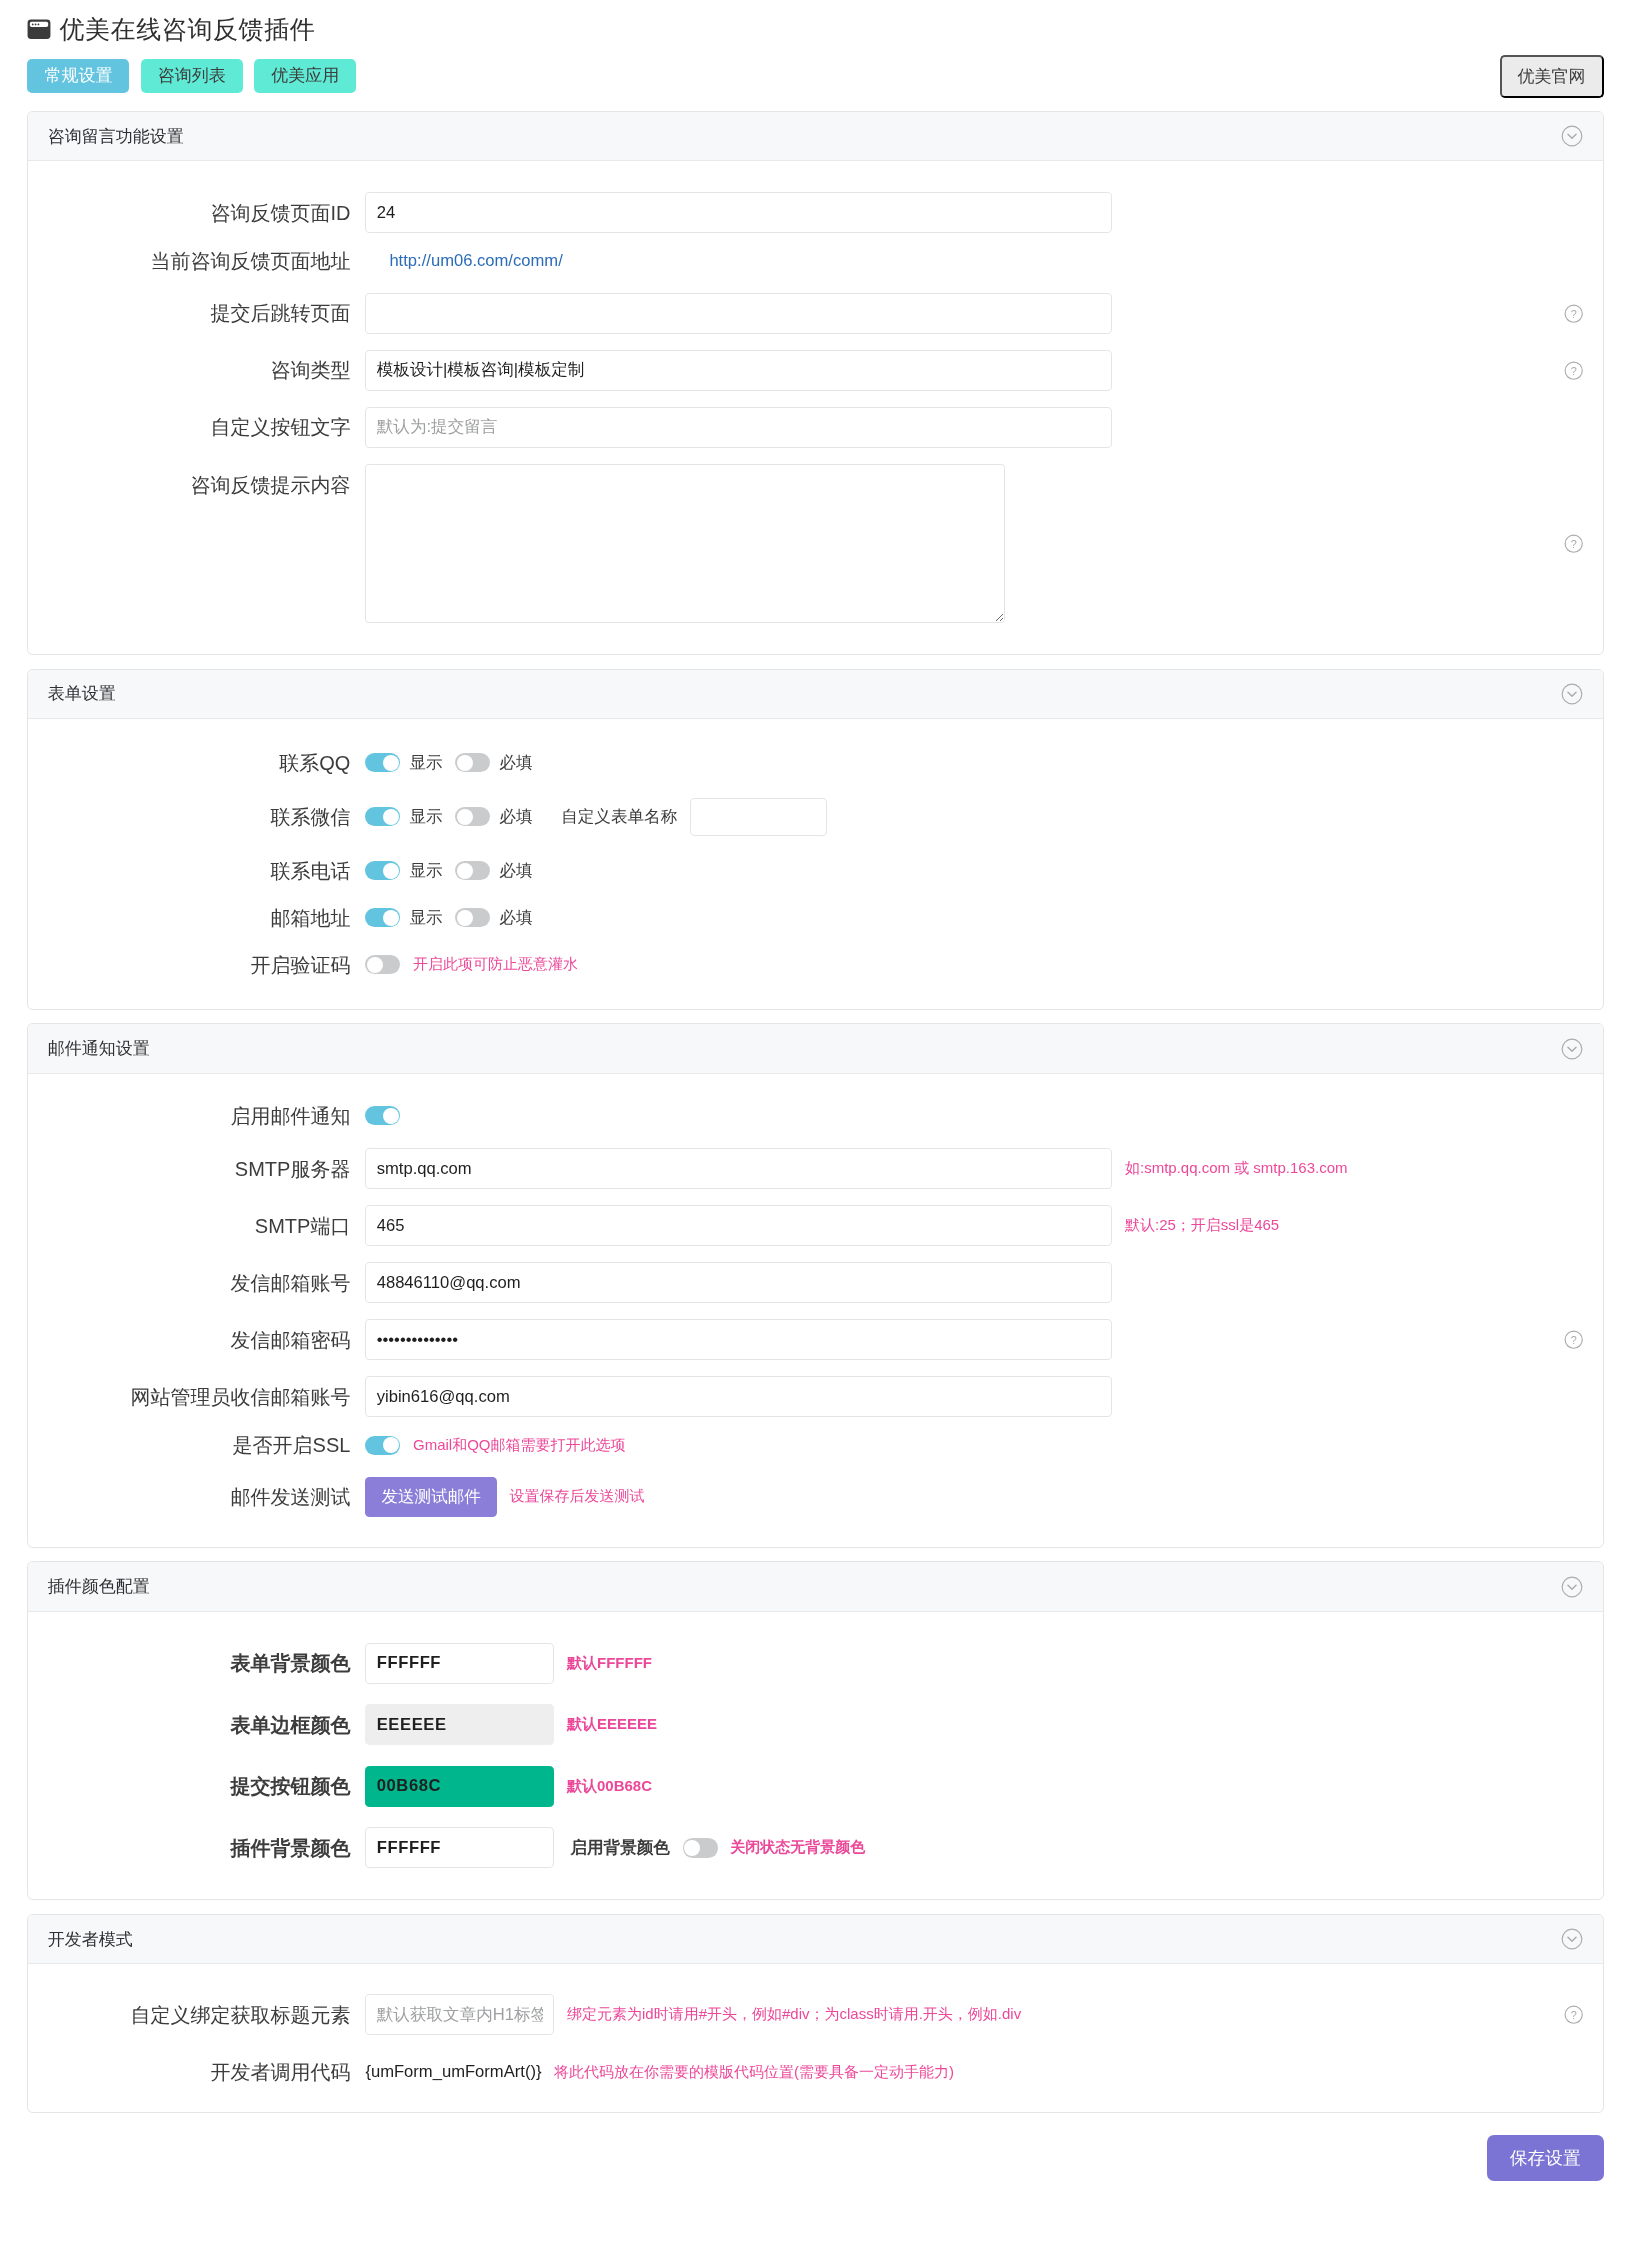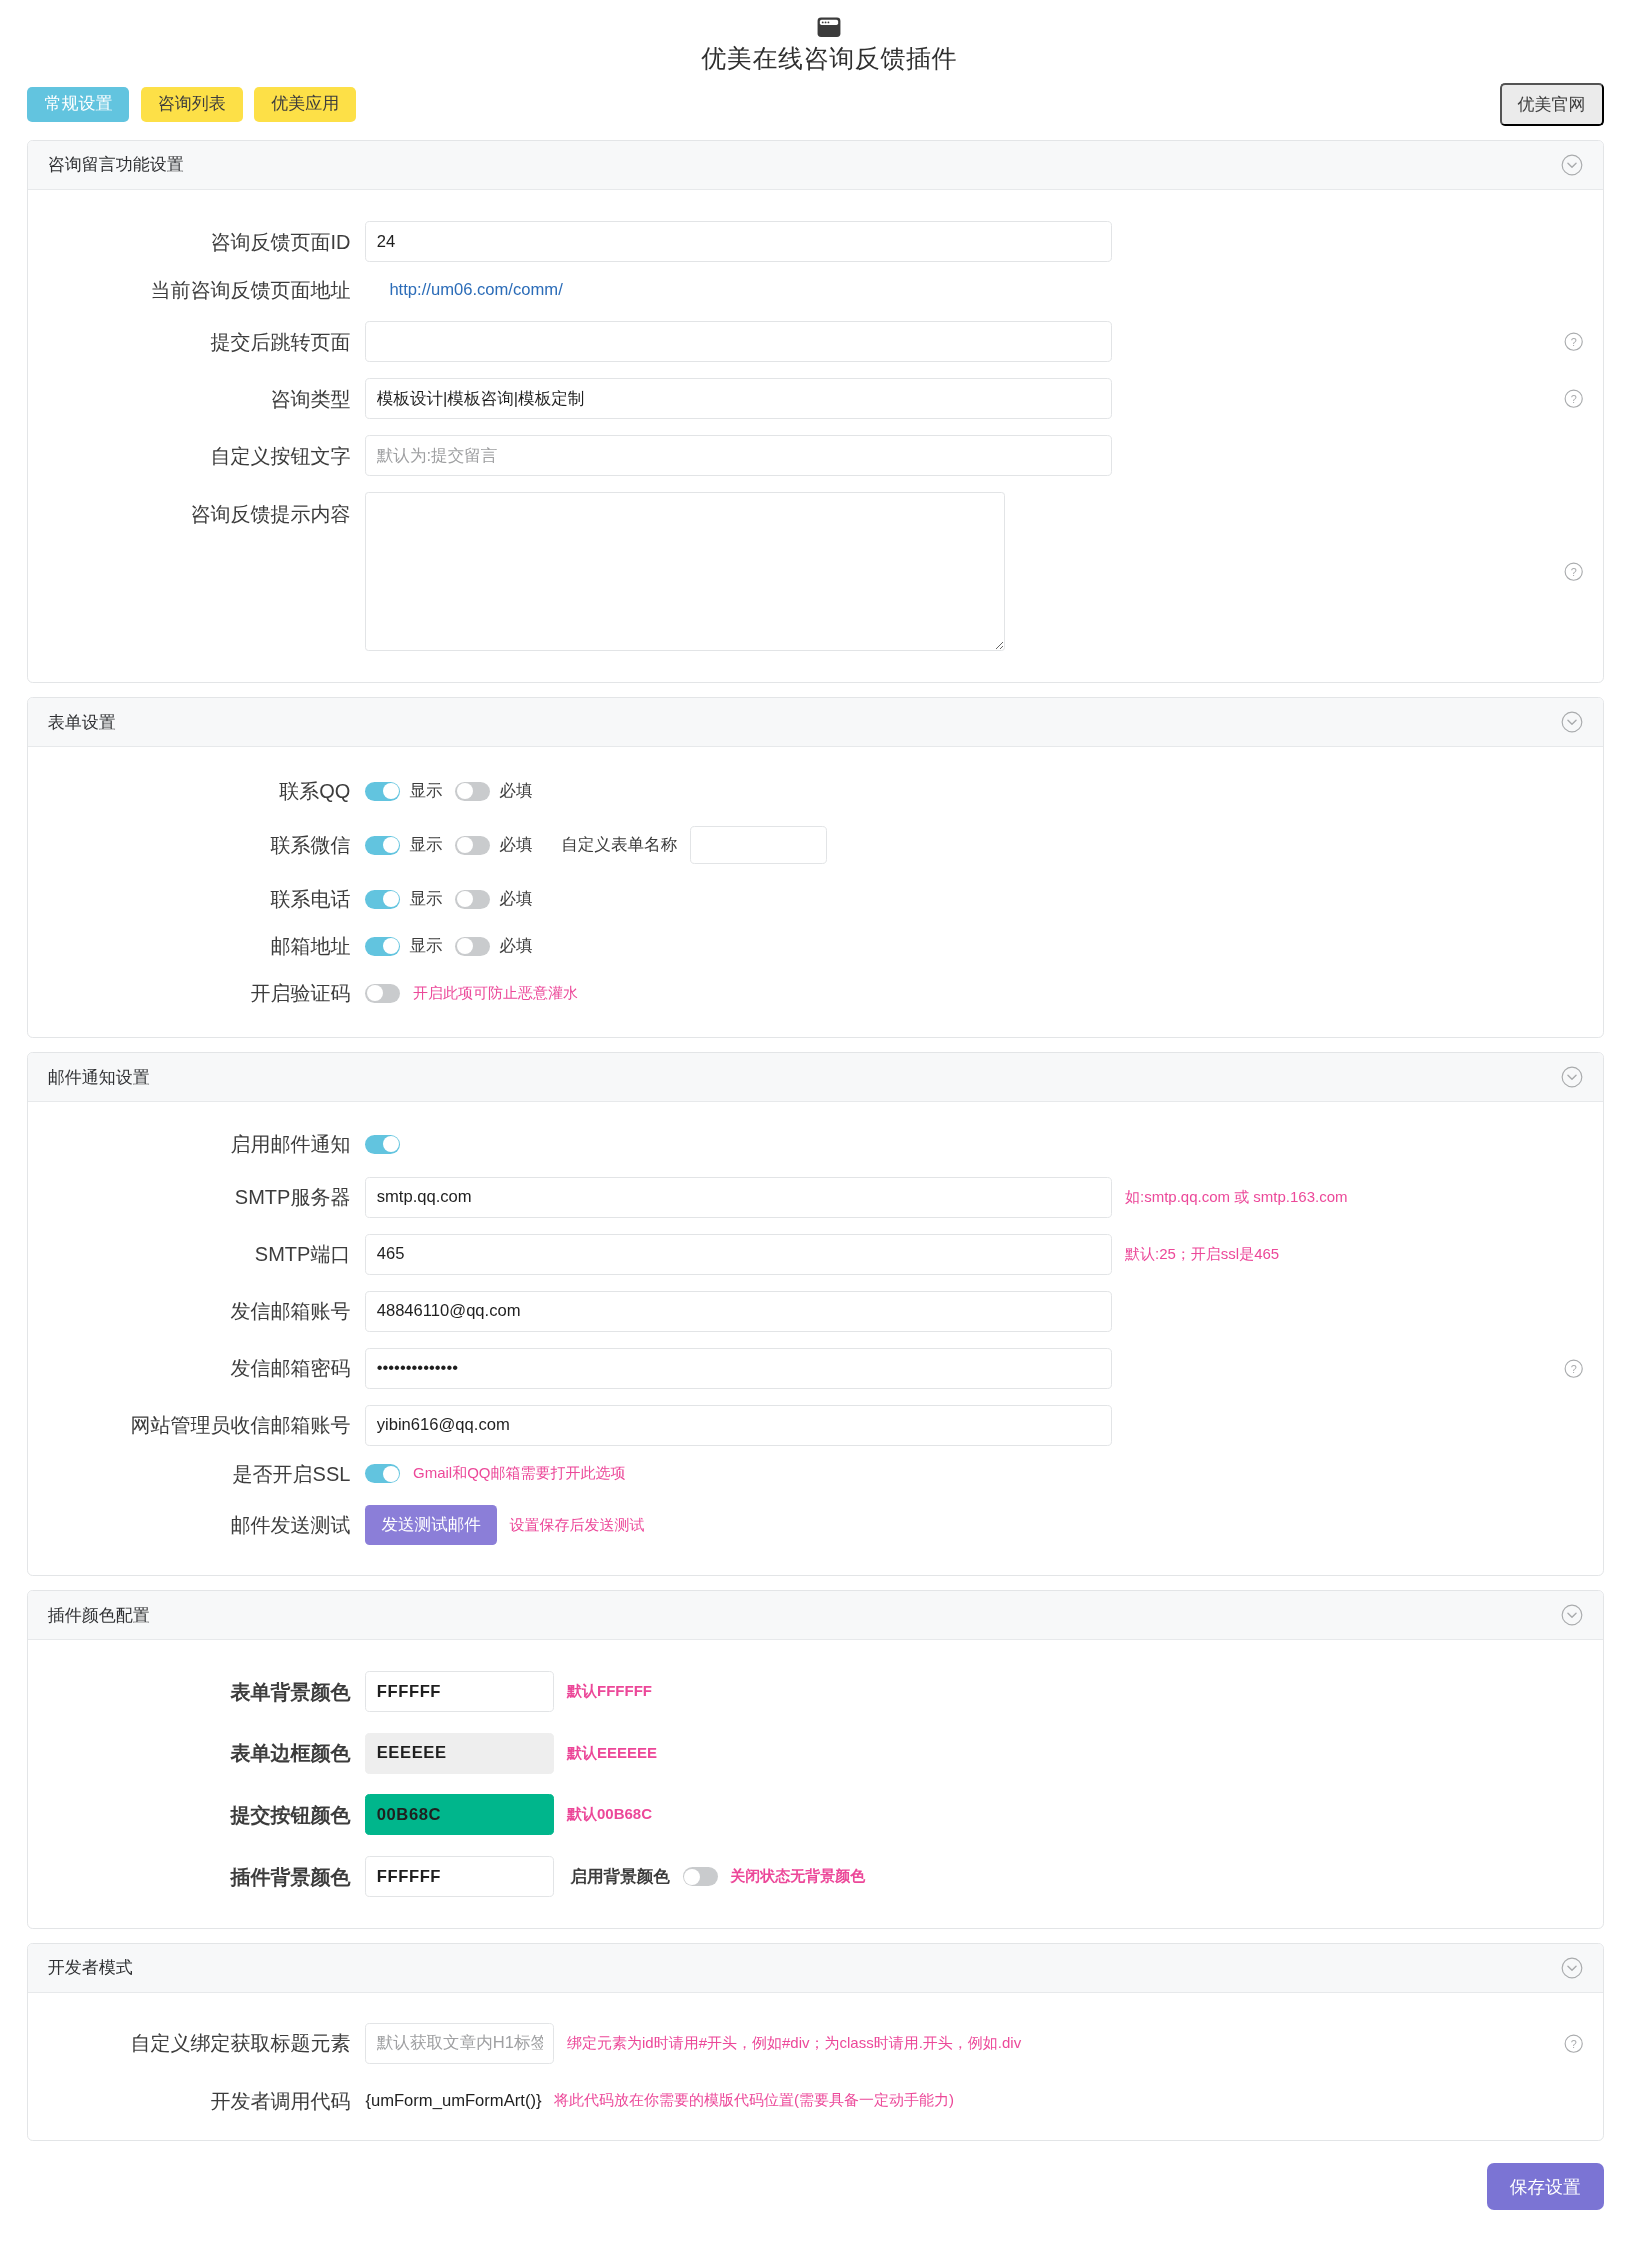--- a/index.html
+++ b/index.html
@@ -7,29 +7,29 @@
   body {
     width: 1631px;
     background: #ffffff;
     font-family: "Liberation Sans", "DejaVu Sans", sans-serif;
     color: #333333;
     -webkit-font-smoothing: antialiased;
   }
   .page { width: 1631px; padding: 0 0 23px 0; }
 
   
-  .app-header { padding: 17px 0 0 27.4px; display:flex; align-items:center; gap:8px;flex-direction:column; }
+  .app-header { padding: 17px 0 0 27.4px; display:flex; align-items:center; gap:8px; }
   .app-icon { width:24px; height:20.6px; position:relative; flex:0 0 auto; }
   .app-icon svg { display:block; }
   .app-title { font-size:25px; line-height:1; color:#2f2f2f; font-weight:400; letter-spacing:0.6px; }
 
   .tabbar { margin-top:12.6px; padding:0 27.4px 0 27.4px; display:flex; align-items:center; gap:11.4px; position:relative; }
   .tab {
     padding: 8px 17px; border-radius:5.1px; font-size:17px; line-height:1.1;
-    background:#fde047; color:#3d3d3d; border:none; cursor:pointer; white-space:nowrap;
+    background:#5eead4; color:#3d3d3d; border:none; cursor:pointer; white-space:nowrap;
   }
   .tab.active { background:#62c4df; color:#ffffff; }
   .tab-right { margin-left:auto; background:#ebebeb; color:#3d3d3d; padding:8px 16px; border-radius:5.1px; font-size:17px; cursor:pointer; }
 
   
   .panel {
     margin: 13.7px 27.4px 0 27.4px;
     border:0.6px solid #e3e5e7; border-radius:5.7px; background:#ffffff; overflow:hidden;
   }
   .panel-head {

